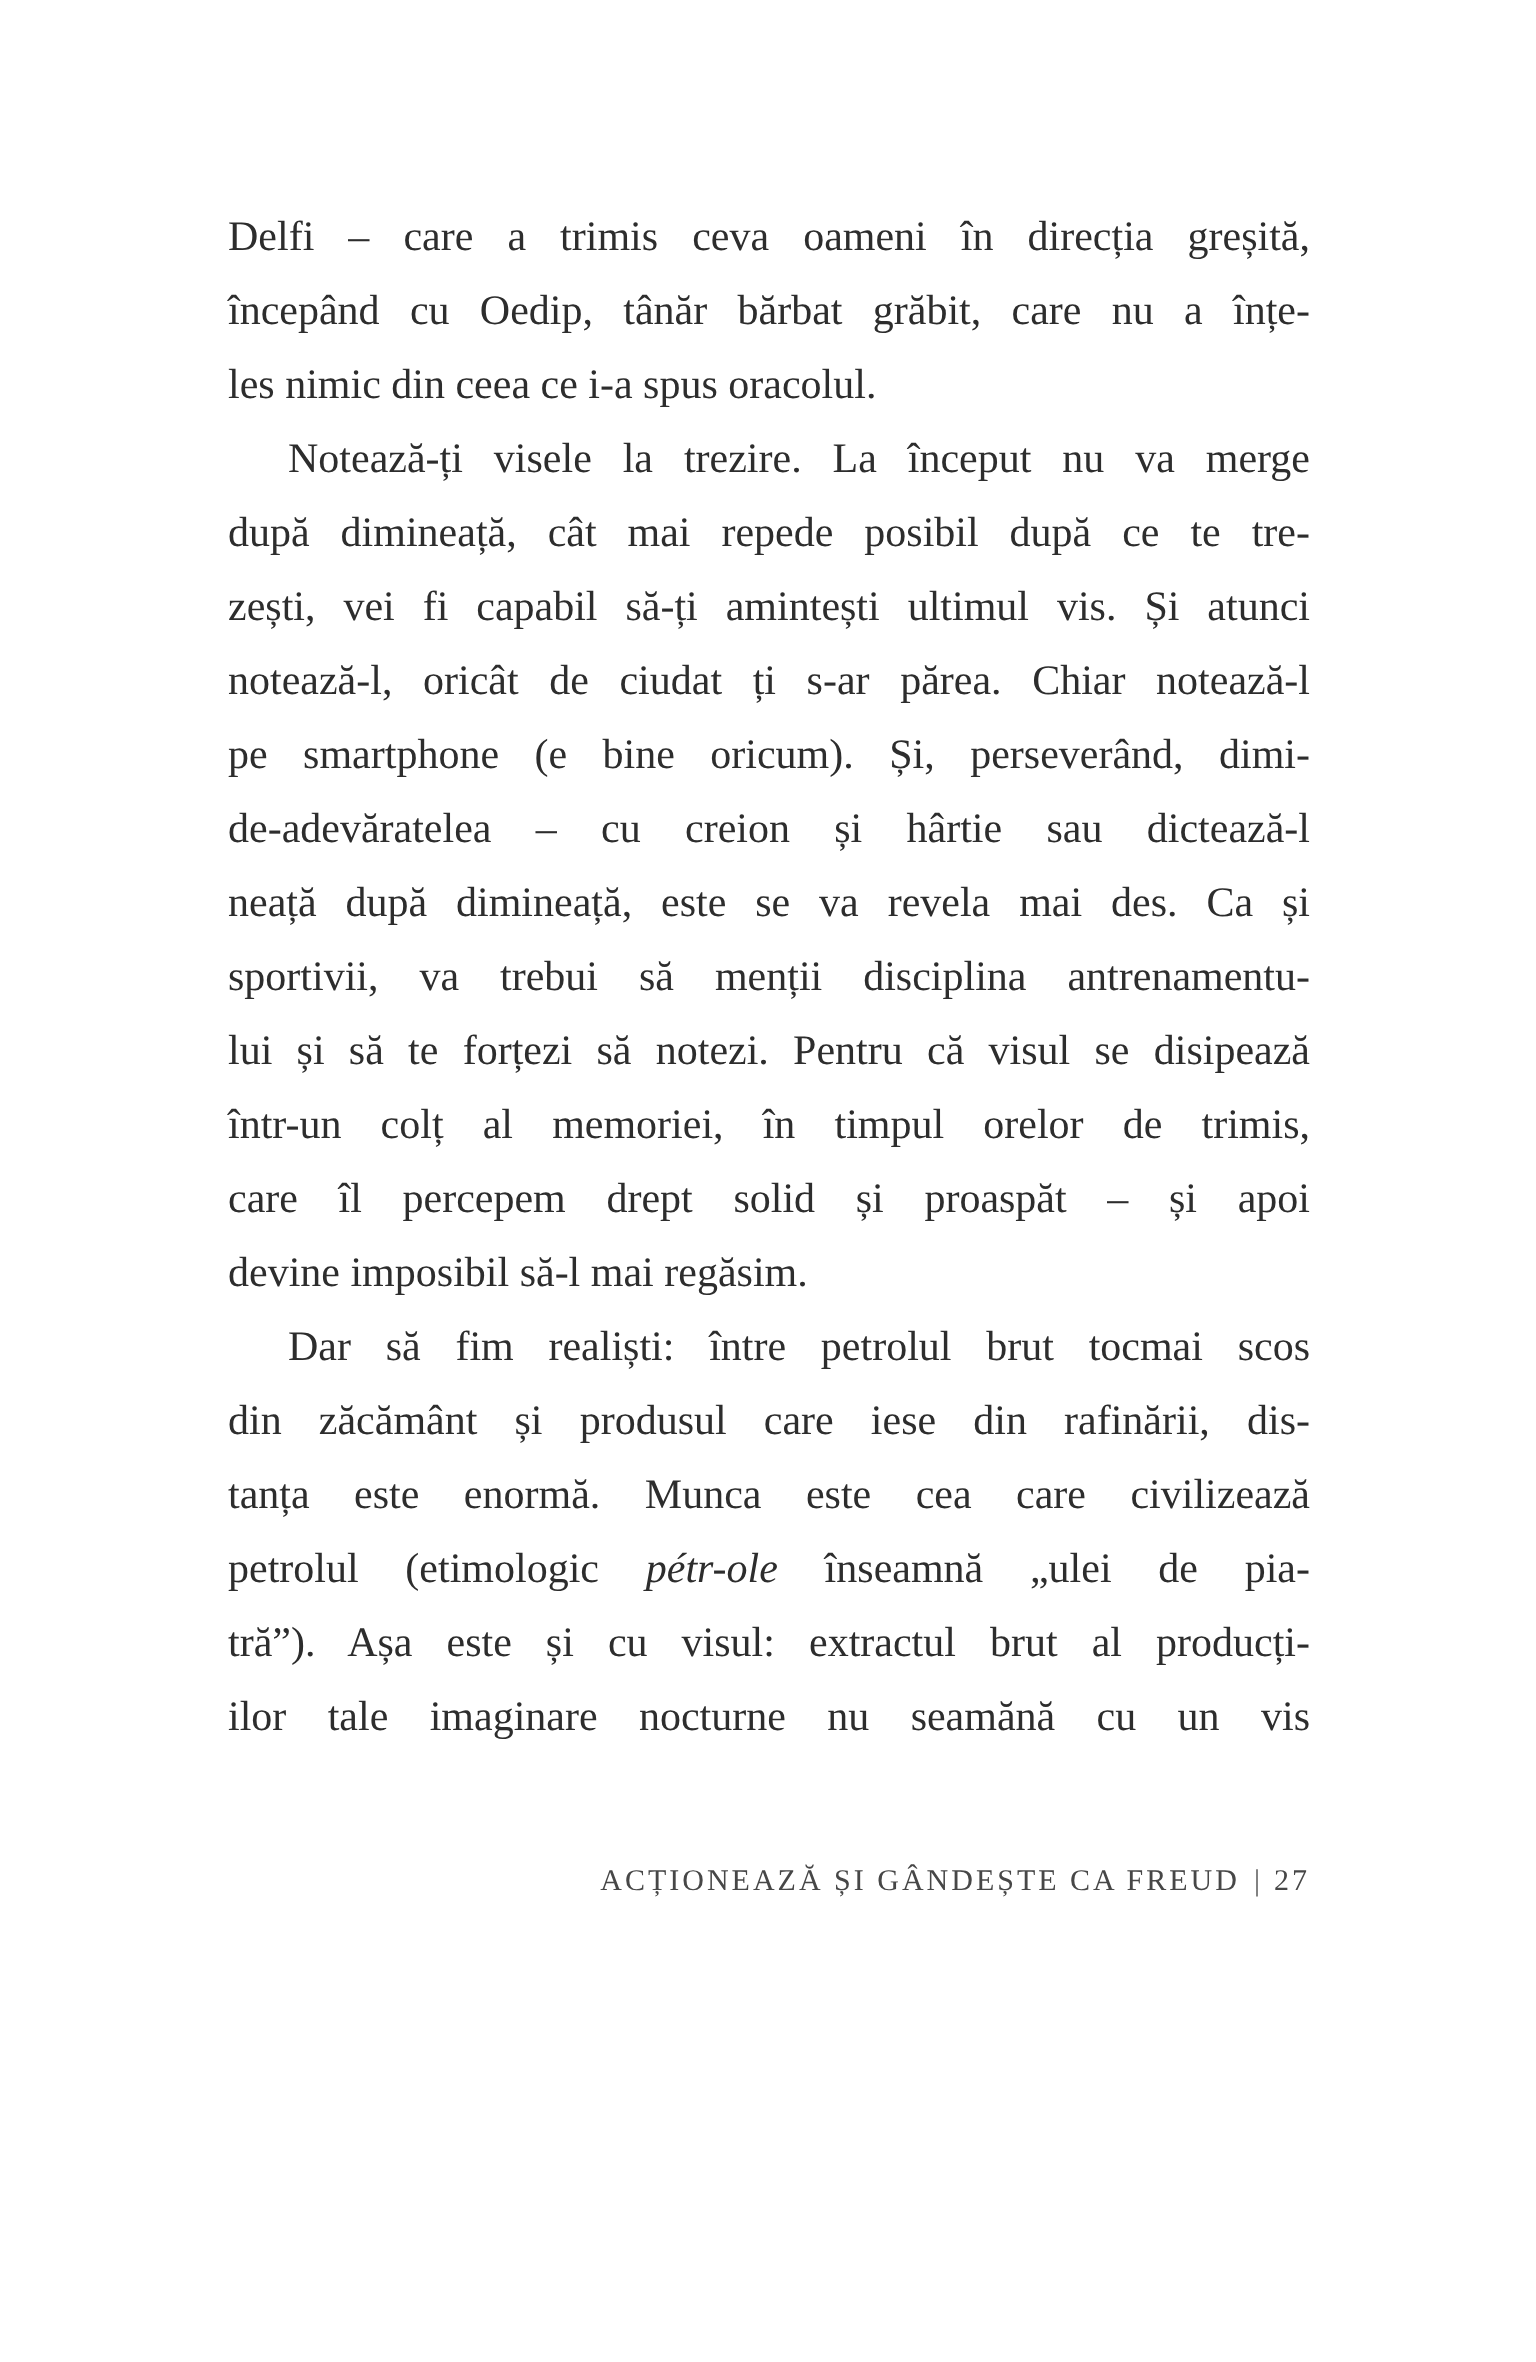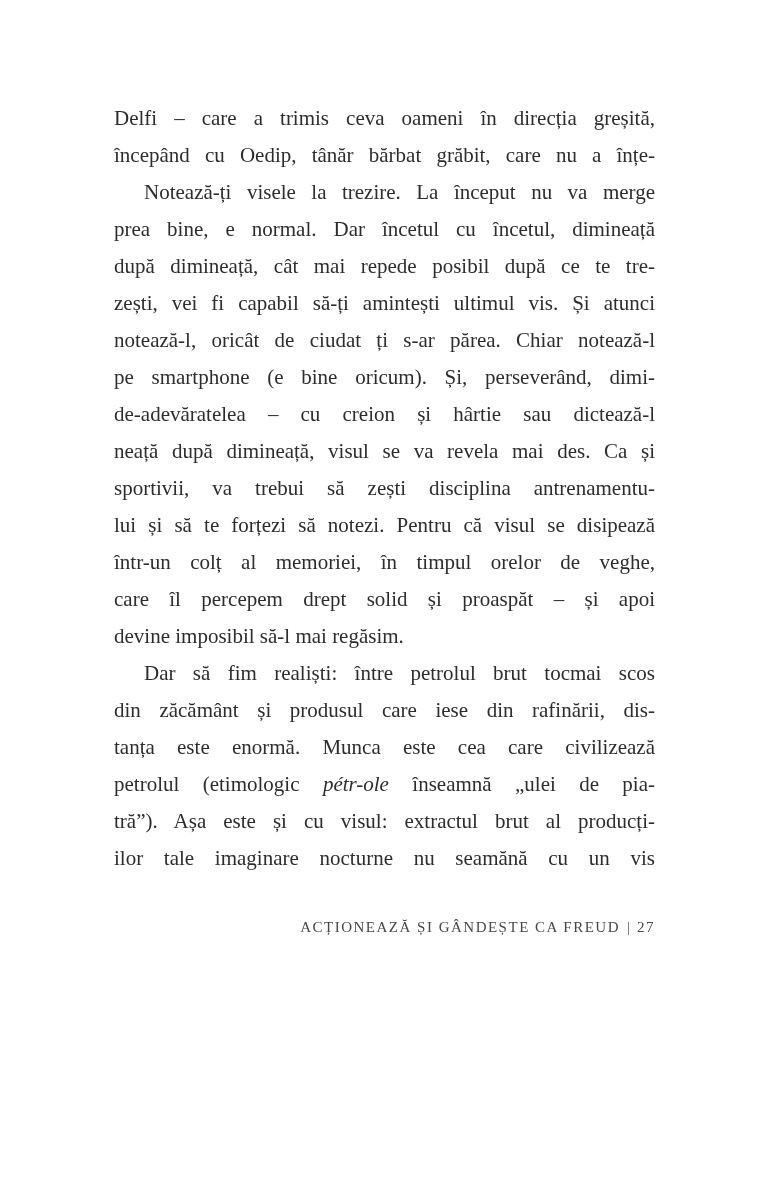--- a/index.html
+++ b/index.html
@@ -40,21 +40,21 @@
   .heading {
     font-family: "Liberation Sans", sans-serif;
     font-weight: 700;
     font-size: 27px;
     line-height: 34px;
     letter-spacing: 0px;
     color: #242424;
     margin: 60px 0 25px 0;
   }
   .running-footer {
-    margin-top: 40px;
+    margin-top: 54px;
     text-align: right;
     font-size: 15px;
     line-height: 20px;
     letter-spacing: 1.5px;
     color: #474747;
   }
   .running-footer .sep {
     margin: 0 7px;
     color: #5a5a5a;
     letter-spacing: 0;
@@ -62,35 +62,35 @@
 </style>
 </head>
 <body>
 
 <div class="page">
   <div class="text-column">
 
     <div class="para">
       <div class="line">Delfi – care a trimis ceva oameni în direcția greșită,</div>
       <div class="line">începând cu Oedip, tânăr bărbat grăbit, care nu a înțe-</div>
+      <div class="line end">les nimic din ceea ce i-a spus oracolul.</div>
     </div>
 
 
     <div class="para">
       <div class="line indent">Notează-ți visele la trezire. La început nu va merge</div>
-      <div class="line">prea bine, e normal. Dar încetul cu încetul, dimineață</div>
       <div class="line">după dimineață, cât mai repede posibil după ce te tre-</div>
       <div class="line">zești, vei fi capabil să-ți amintești ultimul vis. Și atunci</div>
       <div class="line">notează-l, oricât de ciudat ți s-ar părea. Chiar notează-l</div>
       <div class="line">pe smartphone (e bine oricum). Și, perseverând, dimi-</div>
       <div class="line">de-adevăratelea – cu creion și hârtie sau dictează-l</div>
-      <div class="line">neață după dimineață, visul se va revela mai des. Ca și</div>
-      <div class="line">sportivii, va trebui să zești disciplina antrenamentu-</div>
+      <div class="line">neață după dimineață, este se va revela mai des. Ca și</div>
+      <div class="line">sportivii, va trebui să menții disciplina antrenamentu-</div>
       <div class="line">lui și să te forțezi să notezi. Pentru că visul se disipează</div>
-      <div class="line">într-un colț al memoriei, în timpul orelor de veghe,</div>
+      <div class="line">într-un colț al memoriei, în timpul orelor de trimis,</div>
       <div class="line">care îl percepem drept solid și proaspăt – și apoi</div>
       <div class="line end">devine imposibil să-l mai regăsim.</div>
     </div>
 
     <div class="para">
       <div class="line indent">Dar să fim realiști: între petrolul brut tocmai scos</div>
       <div class="line">din zăcământ și produsul care iese din rafinării, dis-</div>
       <div class="line">tanța este enormă. Munca este cea care civilizează</div>
       <div class="line"><span>petrolul (etimologic </span><span class="italic">pétr-ole</span><span> înseamnă „ulei de pia-</span></div>
       <div class="line">tră”). Așa este și cu visul: extractul brut al producți-</div>

